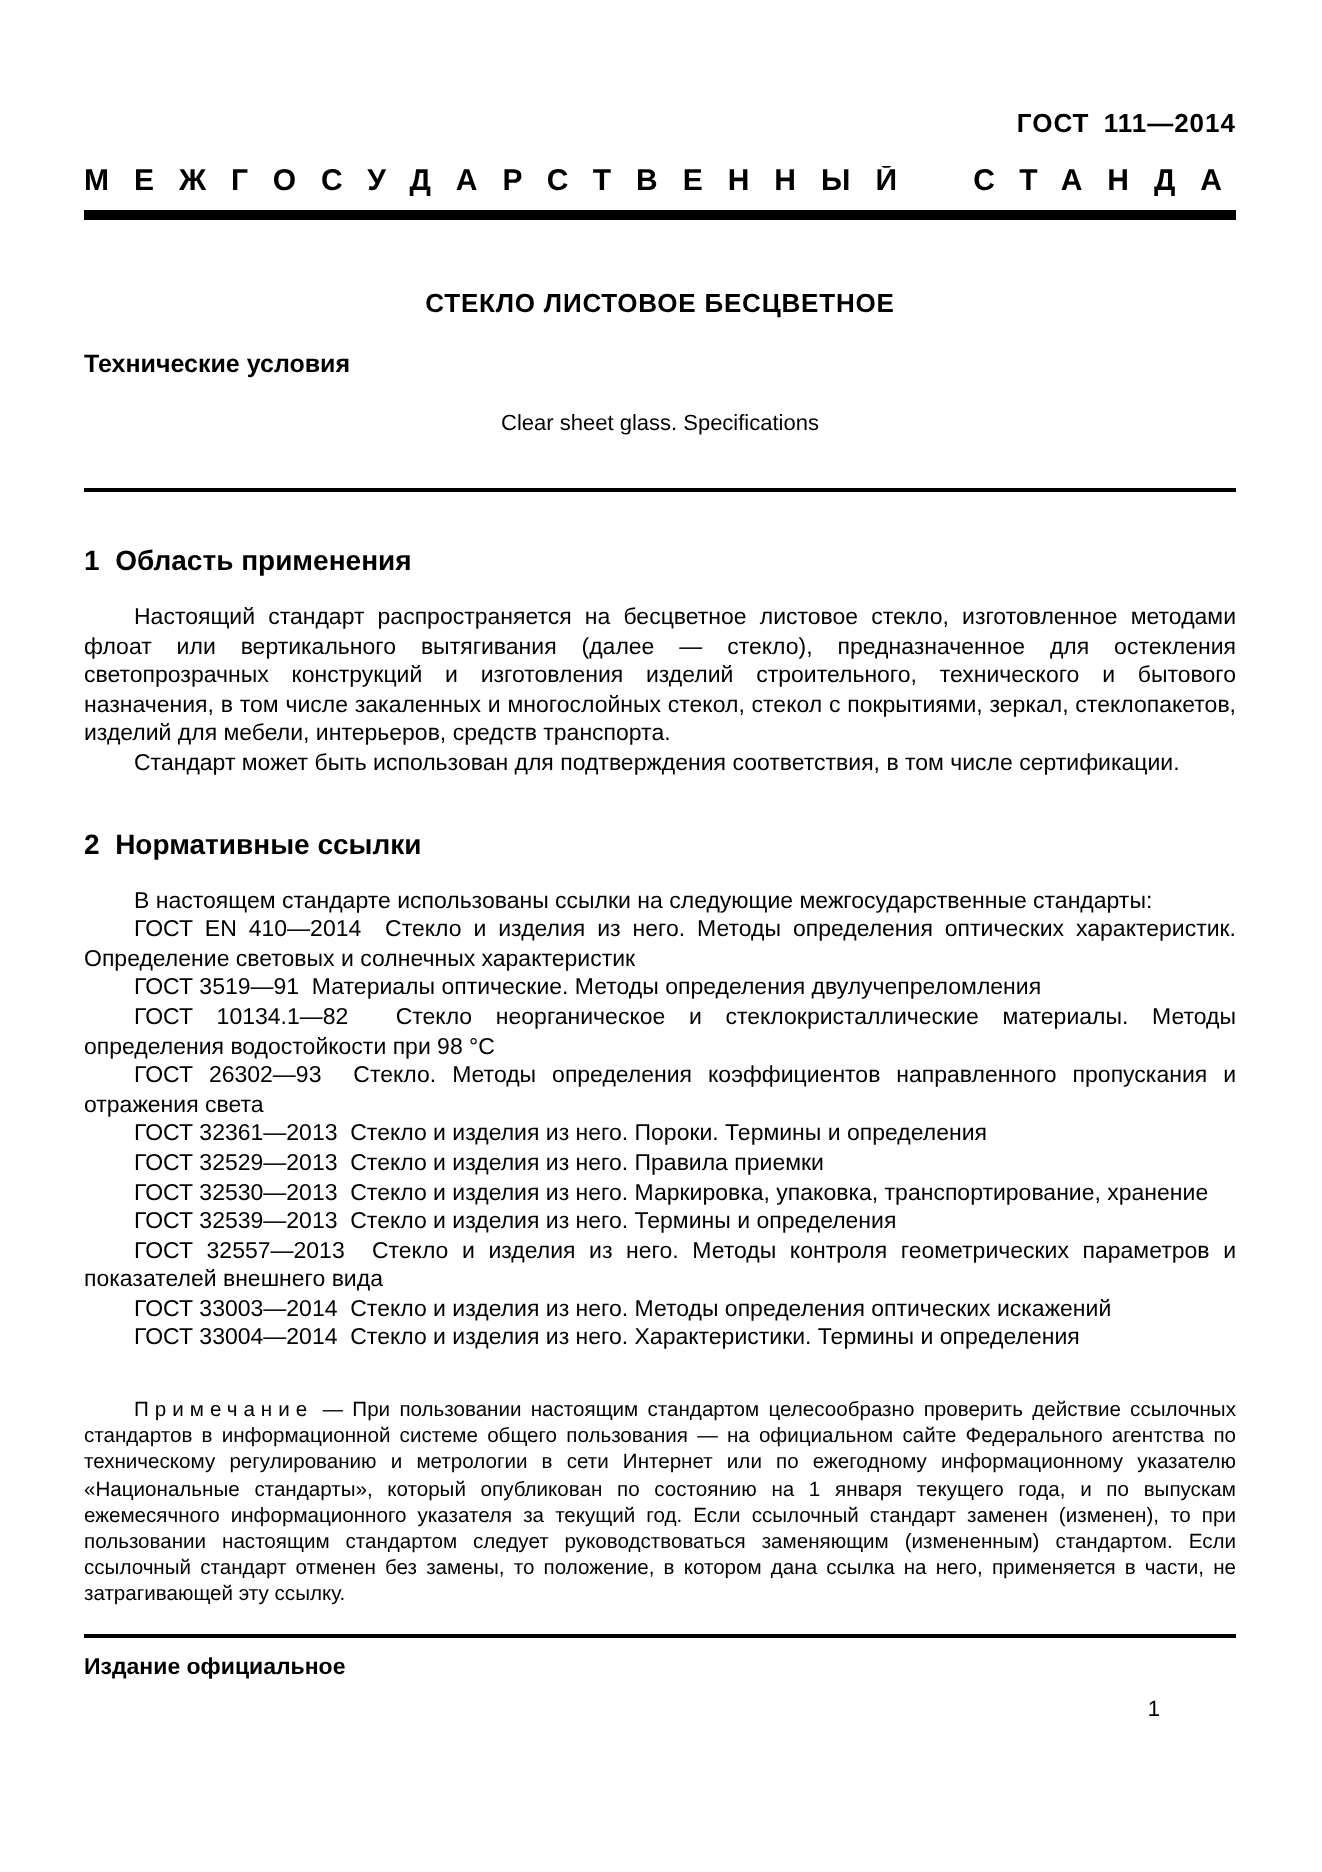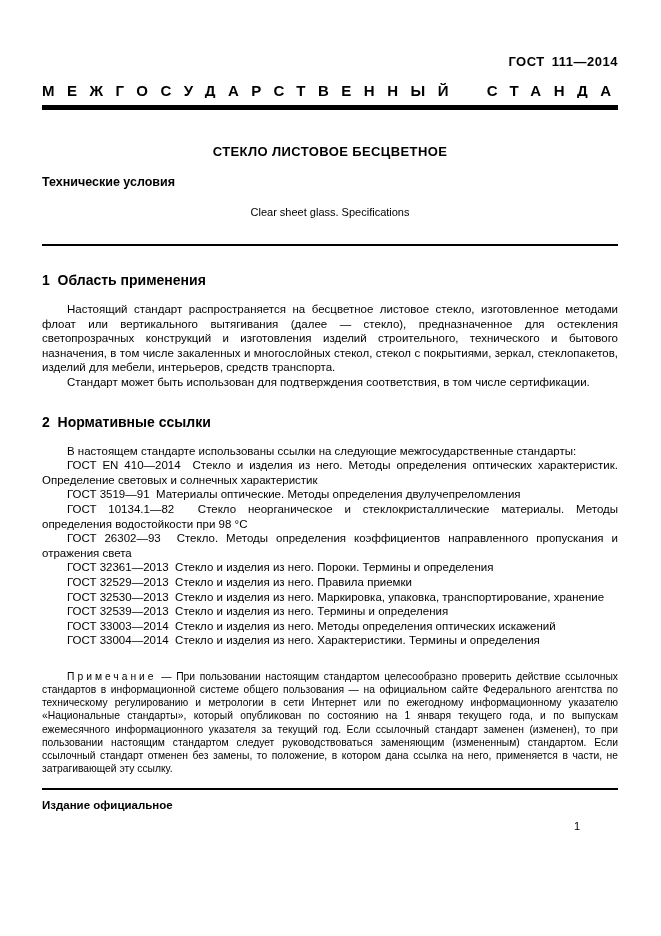--- a/index.html
+++ b/index.html
@@ -146,20 +146,21 @@
   <p class="body-p after-heading">В настоящем стандарте использованы ссылки на следующие межгосударственные стандарты:</p>
 
   <p class="ref">ГОСТ EN 410—2014&nbsp; Стекло и изделия из него. Методы определения оптических характеристик. Определение световых и солнечных характеристик</p>
   <p class="ref">ГОСТ 3519—91&nbsp; Материалы оптические. Методы определения двулучепреломления</p>
   <p class="ref">ГОСТ 10134.1—82&nbsp; Стекло неорганическое и стеклокристаллические материалы. Методы определения водостойкости при 98 °С</p>
   <p class="ref">ГОСТ 26302—93&nbsp; Стекло. Методы определения коэффициентов направленного пропускания и отражения света</p>
   <p class="ref">ГОСТ 32361—2013&nbsp; Стекло и изделия из него. Пороки. Термины и определения</p>
   <p class="ref">ГОСТ 32529—2013&nbsp; Стекло и изделия из него. Правила приемки</p>
   <p class="ref">ГОСТ 32530—2013&nbsp; Стекло и изделия из него. Маркировка, упаковка, транспортирование, хранение</p>
   <p class="ref">ГОСТ 32539—2013&nbsp; Стекло и изделия из него. Термины и определения</p>
+  <p class="ref">ГОСТ 32557—2013&nbsp; Стекло и изделия из него. Методы контроля геометрических параметров и показателей внешнего вида</p>
   <p class="ref">ГОСТ 33003—2014&nbsp; Стекло и изделия из него. Методы определения оптических искажений</p>
   <p class="ref">ГОСТ 33004—2014&nbsp; Стекло и изделия из него. Характеристики. Термины и определения</p>
 
   <p class="note"><span class="note-label">Примечание</span> <span>— При пользовании настоящим стандартом целесообразно проверить действие ссылочных стандартов в информационной системе общего пользования — на официальном сайте Федерального агентства по техническому регулированию и метрологии в сети Интернет или по ежегодному информационному указателю «Национальные стандарты», который опубликован по состоянию на 1 января текущего года, и по выпускам ежемесячного информационного указателя за текущий год. Если ссылочный стандарт заменен (изменен), то при пользовании настоящим стандартом следует руководствоваться заменяющим (измененным) стандартом. Если ссылочный стандарт отменен без замены, то положение, в котором дана ссылка на него, применяется в части, не затрагивающей эту ссылку.</span></p>
 
   <div class="footer-rule"></div>
   <div class="edition">Издание официальное</div>
   <div class="page-num">1</div>
 
 </div>

